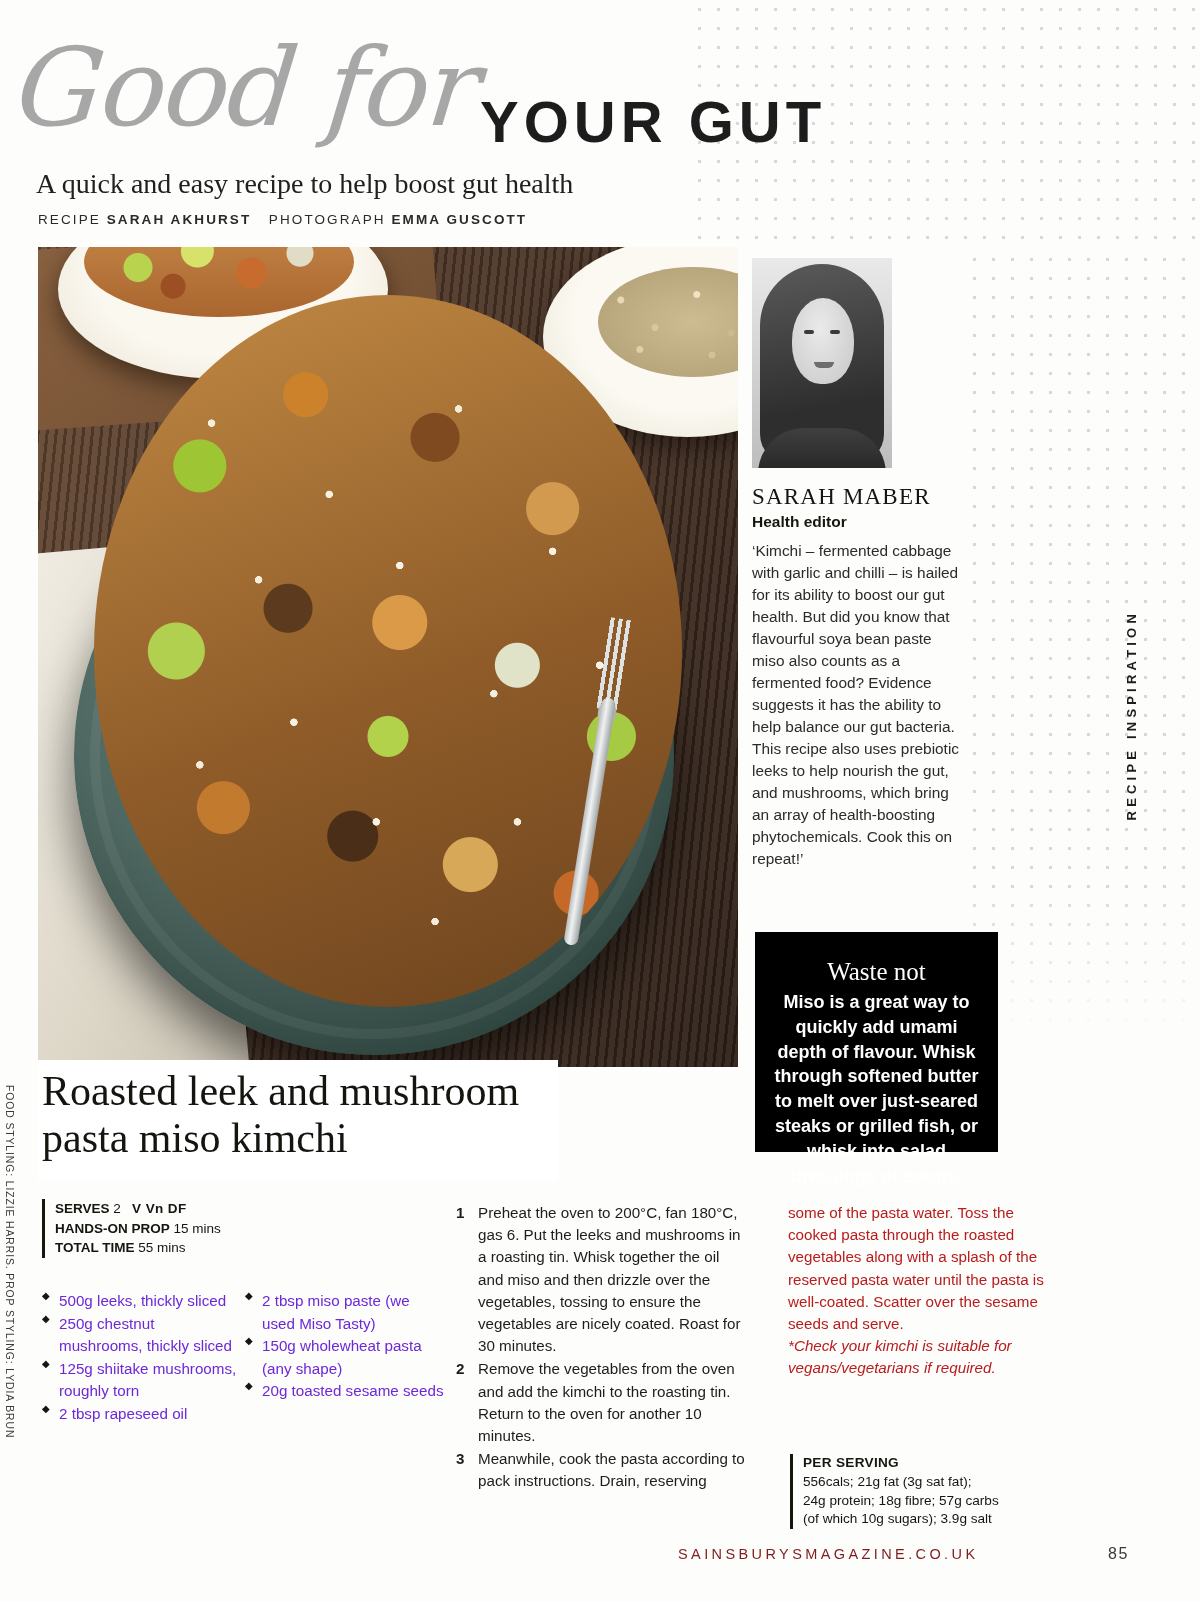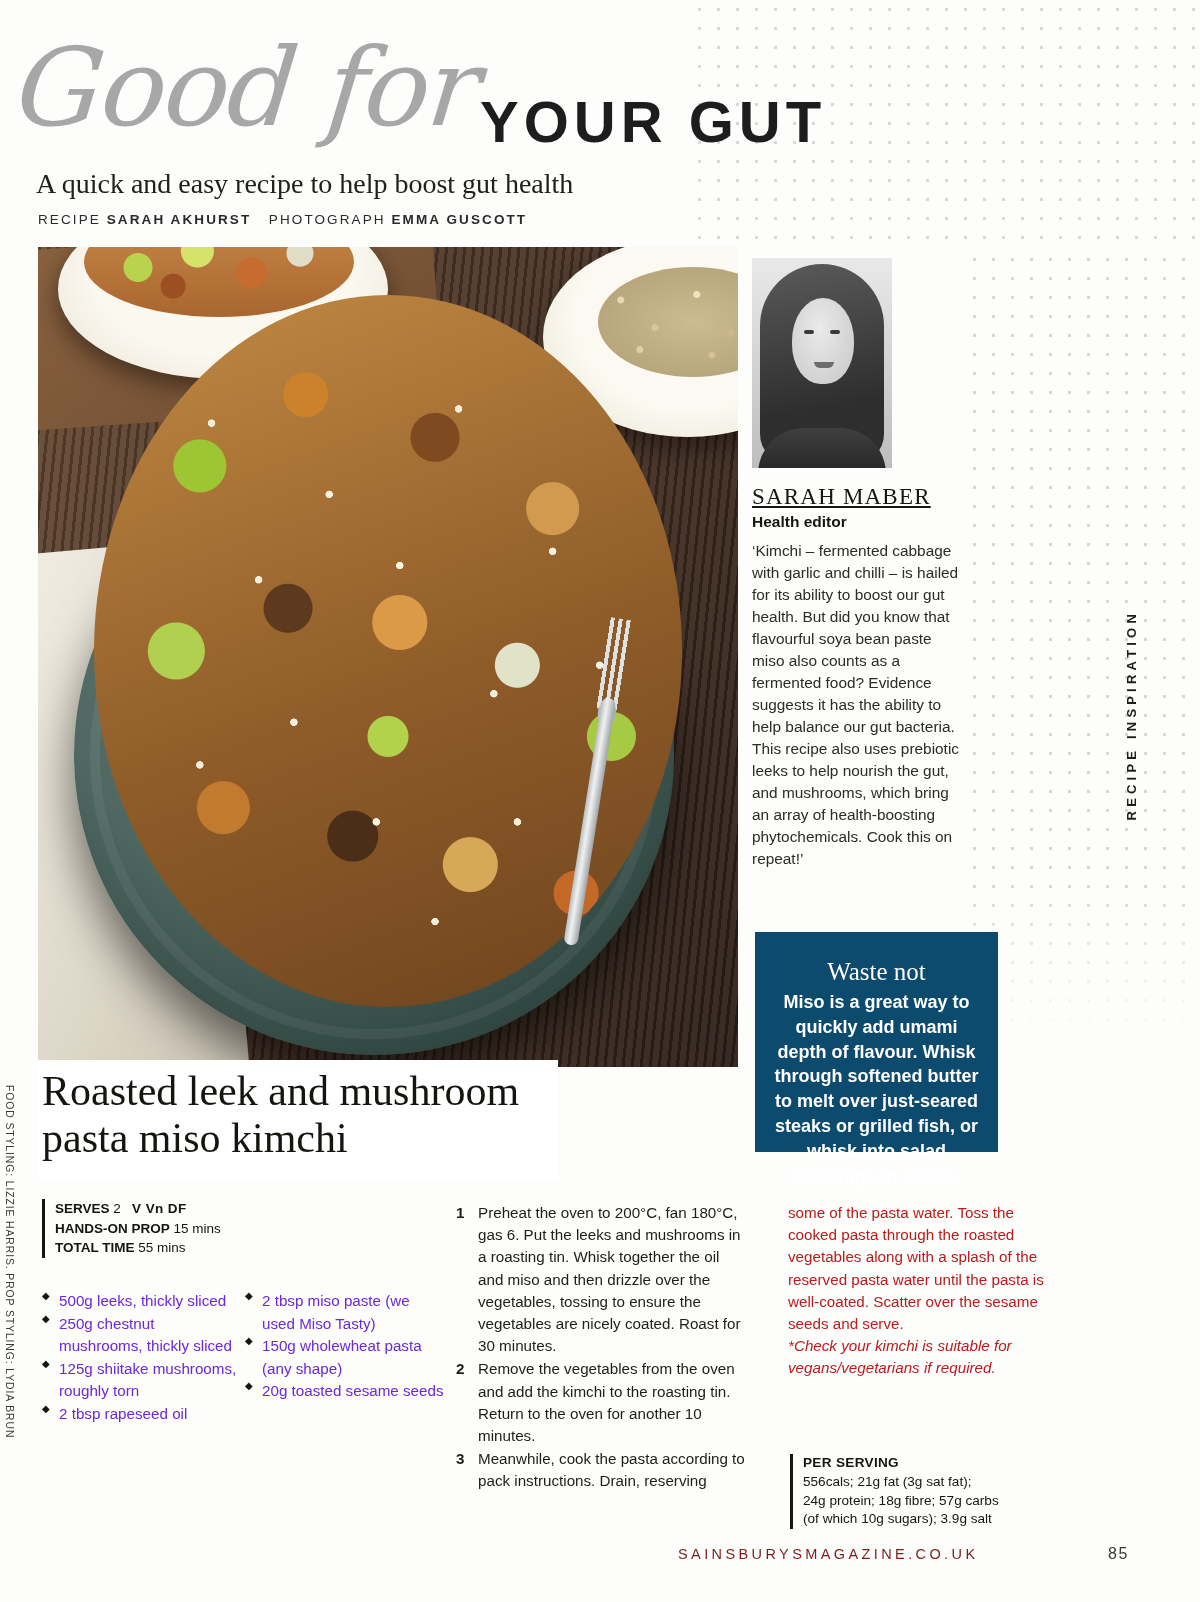--- a/index.html
+++ b/index.html
@@ -233,35 +233,35 @@
   .p-shoulders {
     position: absolute; left: 6px; top: 170px; width: 128px; height: 46px;
     border-radius: 48px 48px 0 0;
     background: linear-gradient(180deg, #3f3f3d, #262625);
   }
 
   
   .editor-col { position: absolute; left: 752px; top: 484px; width: 212px; }
   .editor-name {
     font-family: "Liberation Serif", serif;
-    font-size: 23px; letter-spacing: 1.2px; color: #16160f; text-decoration: underline;
+    font-size: 23px; letter-spacing: 1.2px; color: #16160f;
   }
   .editor-role {
     font-weight: 700; font-size: 15.5px; color: #16160f;
     margin-top: 3px;
   }
   .editor-quote {
     margin-top: 9px;
     font-size: 15.4px; line-height: 1.43; color: #2b2b28;
   }
 
   
   .waste-box {
     position: absolute; left: 755px; top: 932px; width: 243px; height: 220px;
-    background: #0c4a6e; color: #ffffff;
+    background: #000000; color: #ffffff;
     padding: 26px 14px 0 14px;
     text-align: center;
   }
   .waste-title {
     font-family: "Liberation Serif", serif;
     font-size: 25px; margin-bottom: 4px;
   }
   .waste-body { font-weight: 700; font-size: 18px; line-height: 1.38; }
 
   

